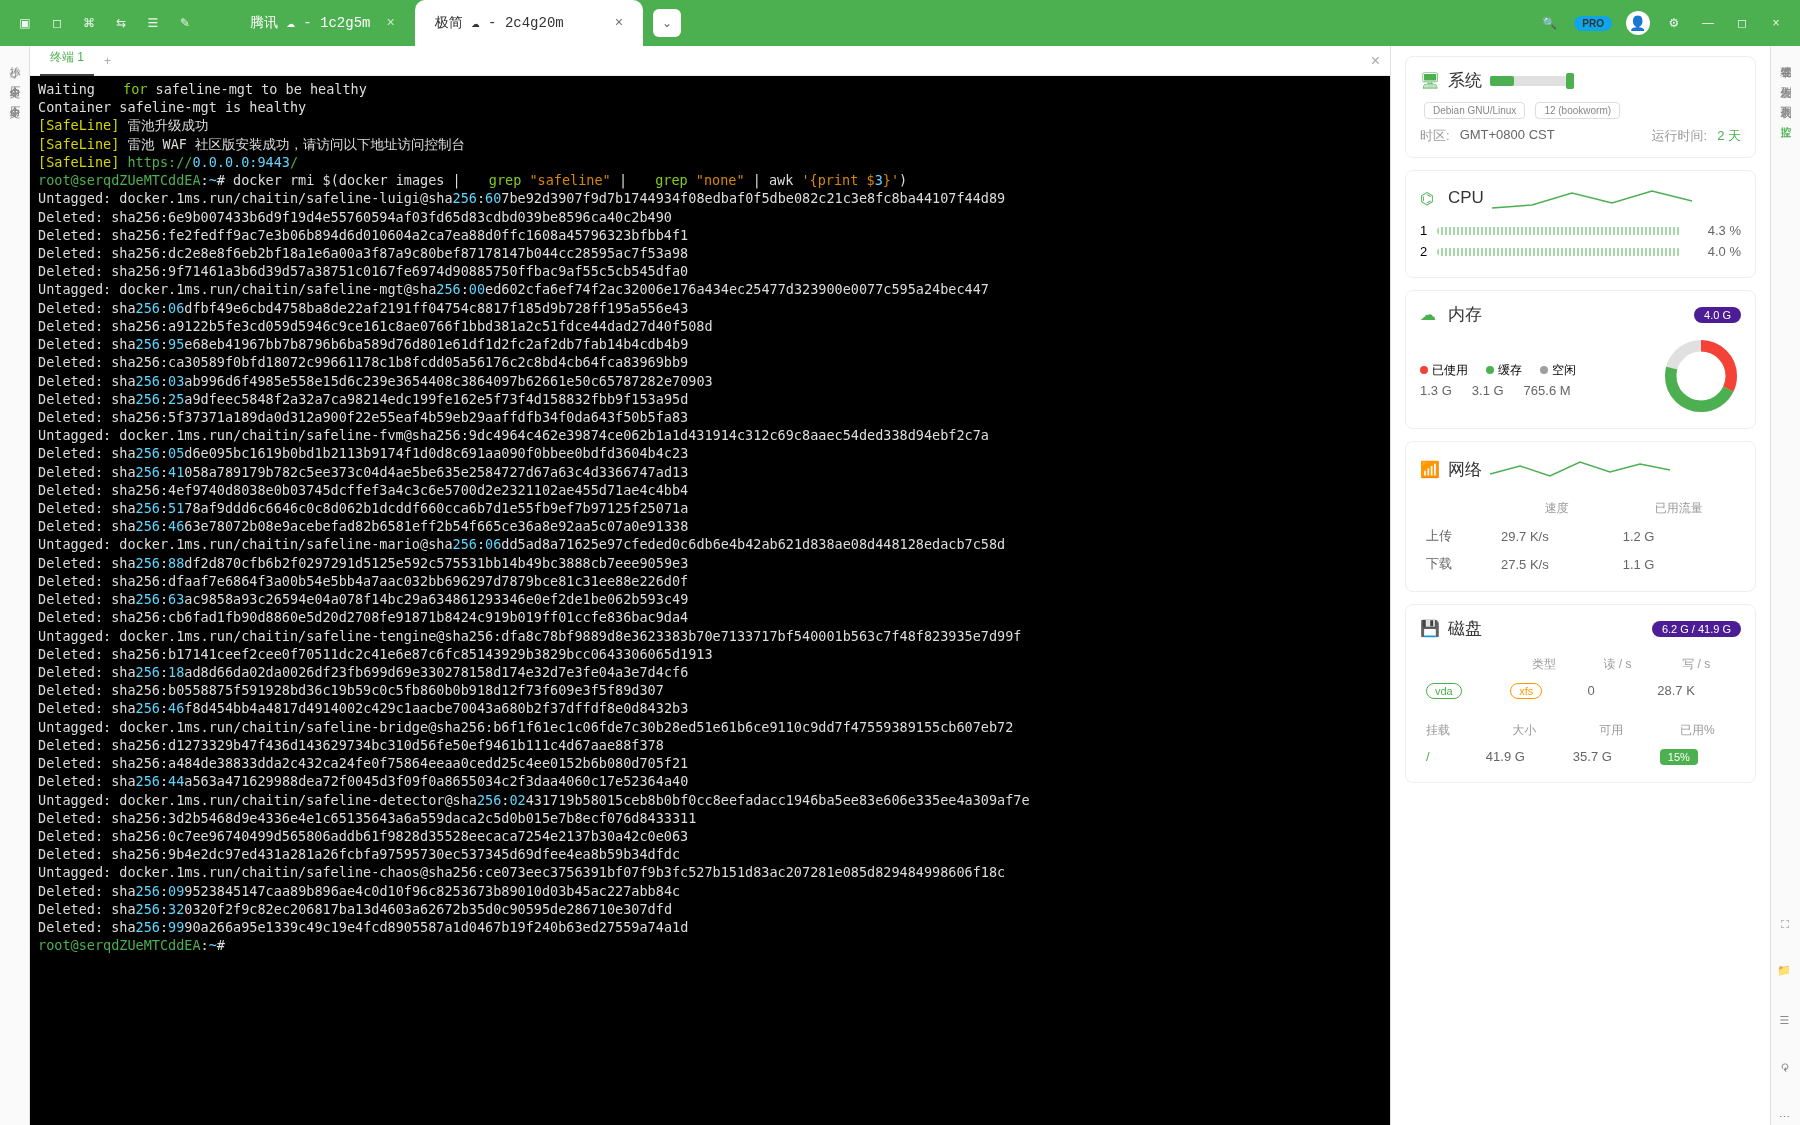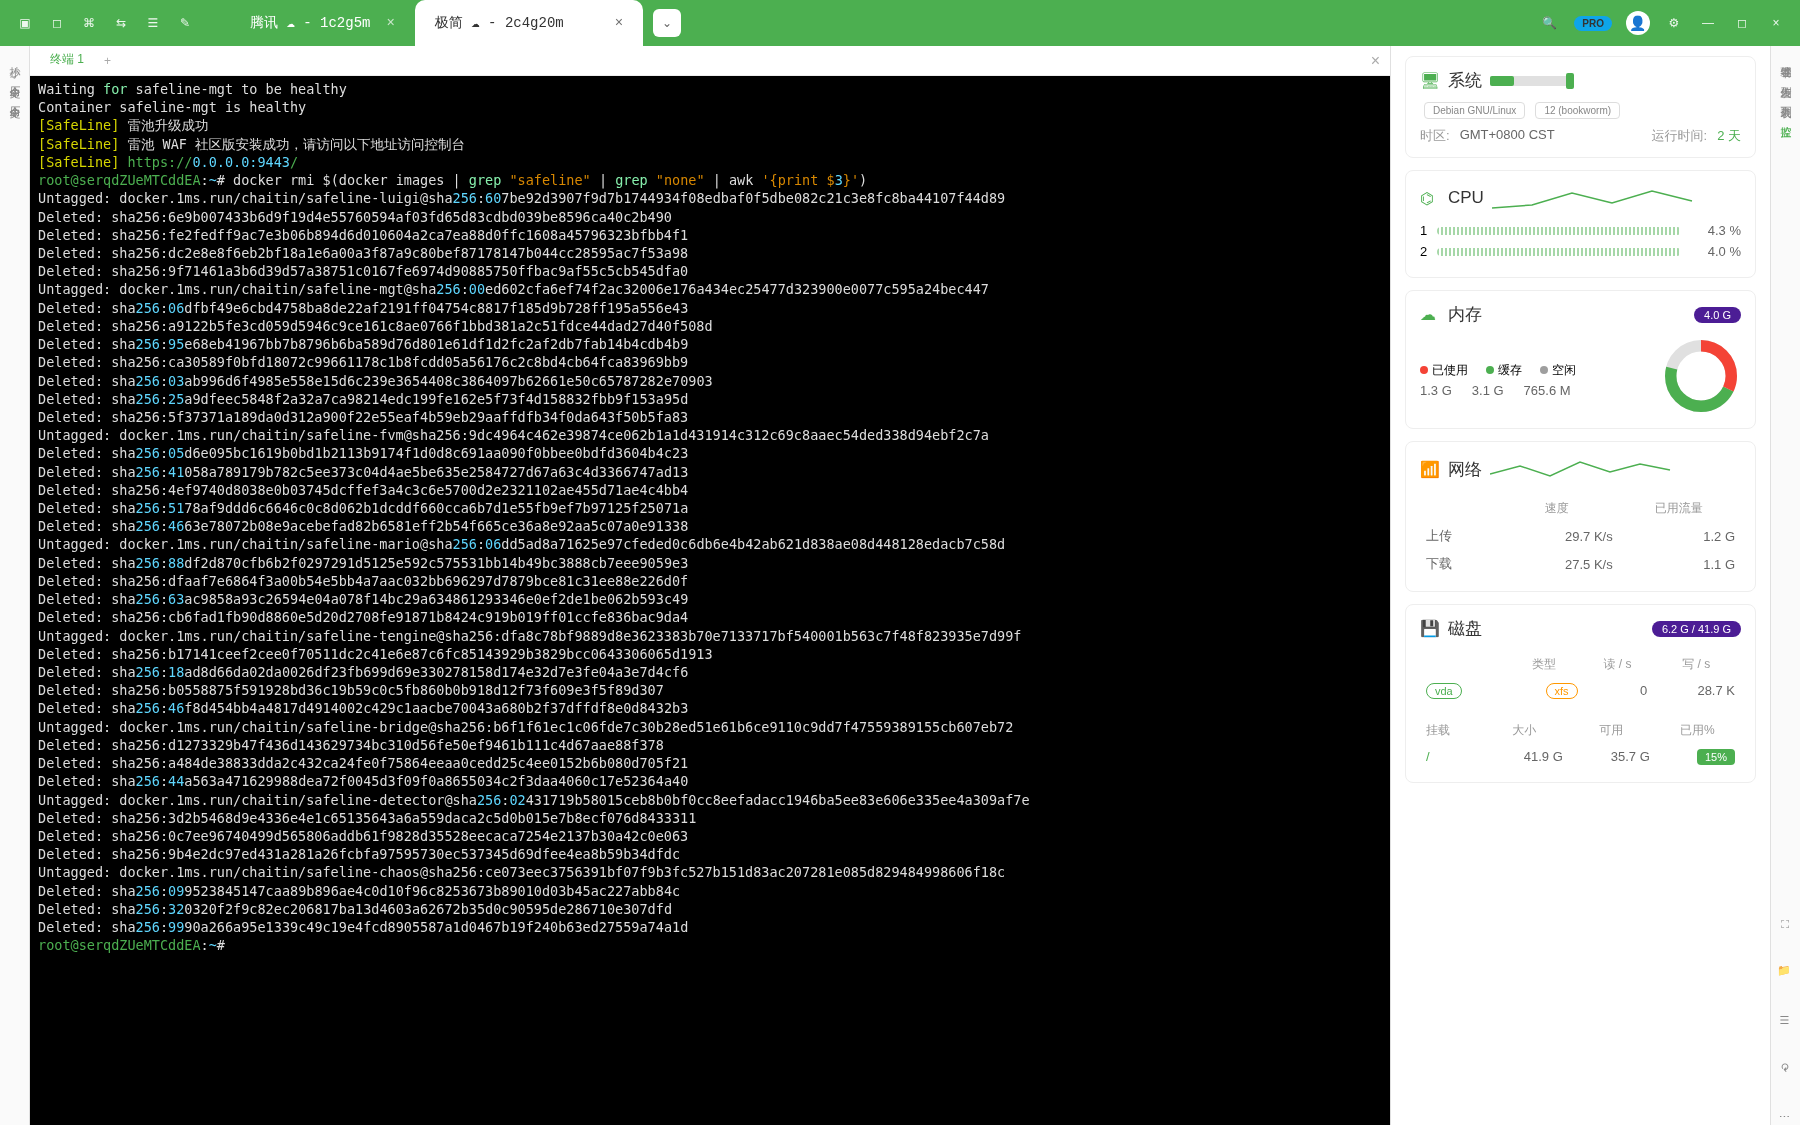--- a/index.html
+++ b/index.html
@@ -23,28 +23,28 @@
 .lsb span { writing-mode: vertical-rl; font-size: 11px; color: #888; cursor: pointer; }
 .rsb { width: 30px; background: #fafafa; border-left: 1px solid #e0e0e0; display: flex; flex-direction: column; align-items: center; gap: 20px; padding-top: 12px; }
 .rsb span { writing-mode: vertical-rl; font-size: 11px; color: #888; cursor: pointer; }
 .rsb span.active { color: #4caf50; }
 .rsb .ic { width: 18px; height: 18px; color: #888; cursor: pointer; margin-top: 10px; display:flex; align-items:center; justify-content:center; }
 .rsb .spacer { flex: 1; }
 
 .content { flex: 1; display: flex; }
 .term-wrap { flex: 1; display: flex; flex-direction: column; background: #fff; }
 .term-tabbar { height: 30px; display: flex; align-items: center; padding: 0 10px; font-size: 12px; border-bottom: 1px solid #eee; }
-.term-tab { padding: 8px 10px; color: #4caf50; border-bottom: 2px solid #404040; cursor: pointer; text-align: center; }
+.term-tab { padding: 8px 10px; color: #4caf50; border-bottom: 6px solid #404040; cursor: pointer; text-align: center; }
 .term-tab-plus { margin-left: 10px; color: #aaa; cursor: pointer; }
 .term-tab-close { margin-left: auto; color: #aaa; cursor: pointer; font-size: 16px; }
 .terminal { flex: 1; background: #000; color: #ddd; font-family: "Consolas", "Menlo", monospace; font-size: 13.5px; line-height: 1.35; padding: 4px 8px; overflow: hidden; white-space: pre; }
 .terminal .y { color: #d7d700; }
 .terminal .g { color: #4caf50; }
 .terminal .b { color: #5fd7ff; }
-.terminal .r { color: #86efac; }
+.terminal .r { color: #84cc16; margin-left: 20px; }
 .terminal .o { color: #d78700; }
 
 .sidepanel { width: 380px; background: #fff; border-left: 1px solid #e0e0e0; overflow-y: auto; padding: 10px 14px; }
 .card { border: 1px solid #eee; border-radius: 8px; padding: 12px 14px; margin-bottom: 12px; }
 .card-head { display: flex; align-items: center; gap: 8px; margin-bottom: 10px; }
 .card-head .ic { width: 20px; color: #4caf50; font-size: 16px; }
 .card-head .title { font-size: 17px; color: #333; font-weight: 500; }
 .badge { font-size: 10px; padding: 2px 8px; border-radius: 4px; border: 1px solid #ddd; color: #888; margin-left: 4px; }
 .kv { display: flex; font-size: 13px; color: #666; gap: 10px; }
 .kv .k { color: #999; }
@@ -52,21 +52,21 @@
 .cpu-rows .row { display: flex; align-items: center; gap: 10px; font-size: 13px; margin: 6px 0; }
 .cpu-rows .bar { flex: 1; height: 8px; background: repeating-linear-gradient(90deg, #4caf50 0 2px, transparent 2px 4px); border-radius: 4px; opacity: .5; }
 .cpu-rows .pct { width: 50px; text-align: right; color: #666; }
 .donut { width: 80px; height: 80px; }
 .mem-legend { display: flex; gap: 18px; font-size: 12px; margin-top: 8px; }
 .mem-legend .dot { width: 8px; height: 8px; border-radius: 50%; display: inline-block; margin-right: 4px; }
 .mem-vals { display: flex; gap: 20px; font-size: 13px; color: #666; margin-top: 4px; }
 .pill { background: #4c1d95; color: #fff; font-size: 11px; padding: 2px 10px; border-radius: 10px; margin-left: auto; }
 .net-table, .disk-table { width: 100%; font-size: 13px; color: #666; }
 .net-table th, .disk-table th { text-align: center; font-weight: normal; color: #999; padding: 4px; font-size: 12px; }
-.net-table td, .disk-table td { text-align: right; padding: 4px; }
+.net-table td, .disk-table td { text-align: left; padding: 4px; }
 .net-table td:first-child, .disk-table td:first-child { text-align: left; }
 .disk-pill { border: 1px solid #4caf50; color: #4caf50; border-radius: 10px; padding: 1px 8px; font-size: 11px; }
 .disk-pill.y { border-color: #ff9800; color: #ff9800; }
 .pct-badge { background: #4caf50; color: #fff; padding: 2px 8px; border-radius: 4px; font-size: 11px; }
 .sys-bar { width: 80px; height: 10px; background: #e0e0e0; border-radius: 2px; position: relative; }
 .sys-bar .fill { position: absolute; left: 0; top: 0; bottom: 0; width: 30%; background: #4caf50; border-radius: 2px; }
 .sys-bar .thumb { position: absolute; right: -4px; top: -3px; width: 8px; height: 16px; background: #4caf50; border-radius: 2px; }
 </style>
 </head>
 <body>

